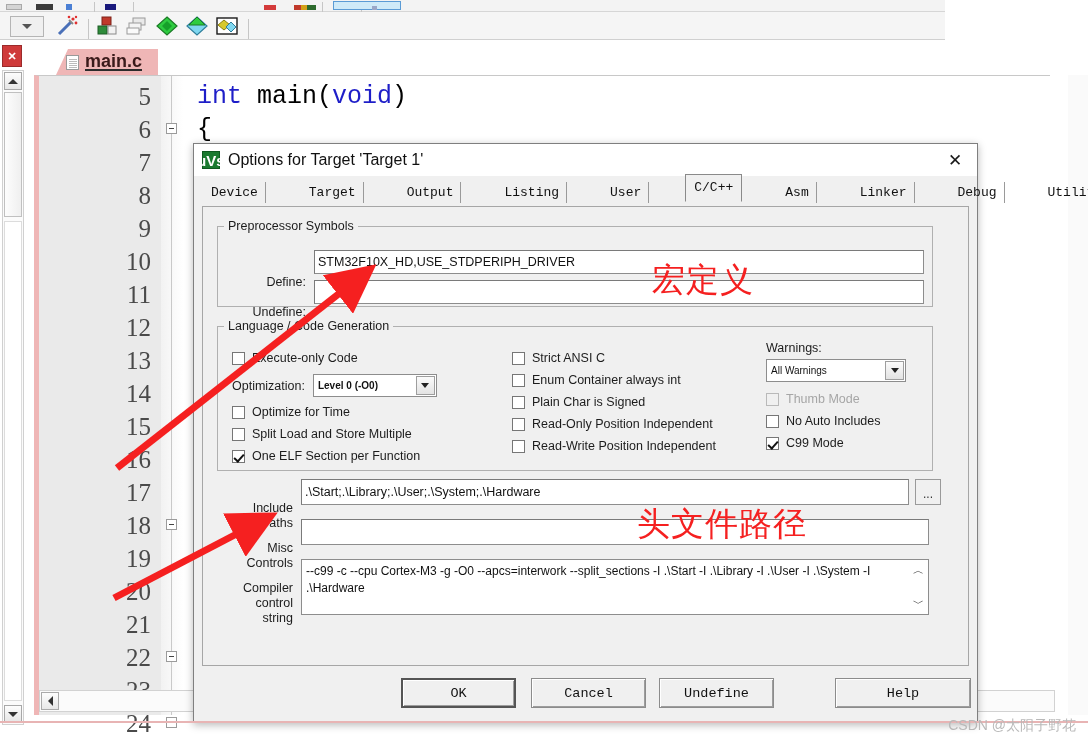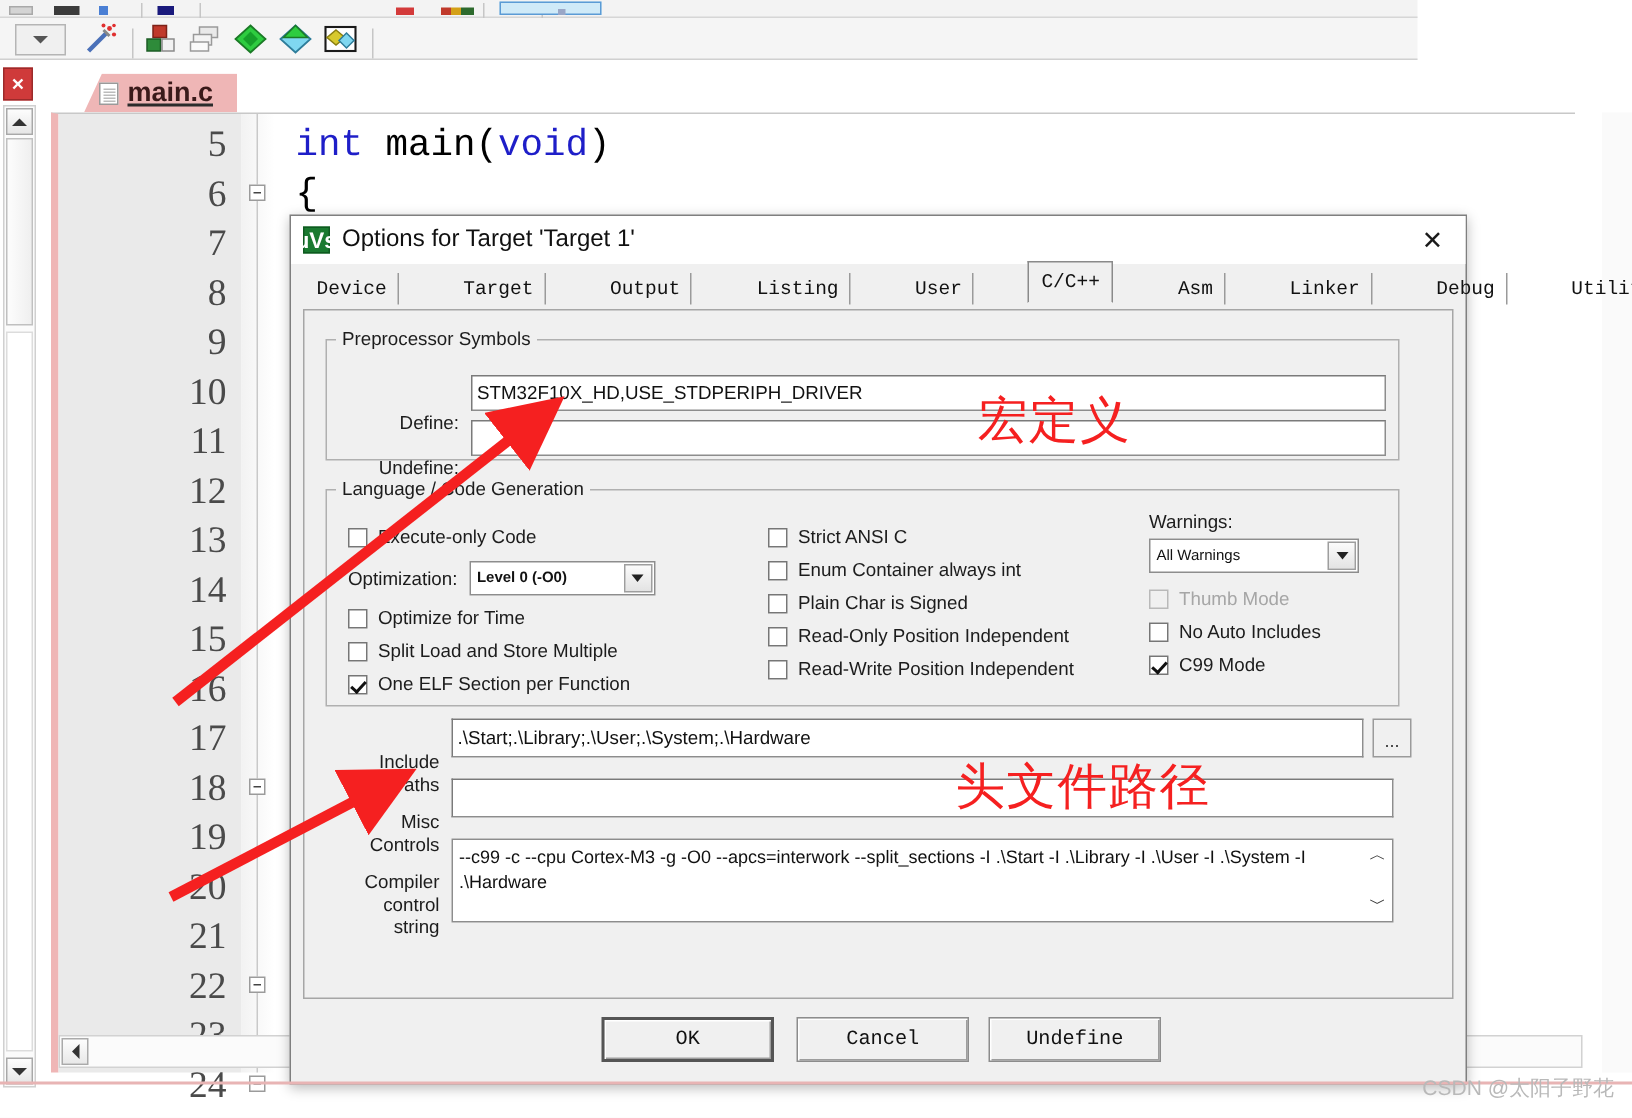--- a/index.html
+++ b/index.html
@@ -618,20 +618,21 @@
           <span class="sb-up">︿</span>
           <span class="sb-dn">﹀</span>
         </div>
       </div>
     </div>
 
     <div class="dlg-footer">
       <div class="dbtn default" style="left:207px; width:115px;">OK</div>
       <div class="dbtn" style="left:337px; width:115px;">Cancel</div>
       <div class="dbtn" style="left:465px; width:115px;">Undefine</div>
+      <div class="dbtn" style="left:641px; width:136px;">Help</div>
     </div>
   </div>
 
   <svg class="arrow-svg" width="1088" height="745">
     <defs>
       <marker id="ah" markerWidth="7" markerHeight="7" refX="2.2" refY="3.5" orient="auto">
         <polygon points="0,0 7,3.5 0,7" fill="#f52020"></polygon>
       </marker>
     </defs>
     <line x1="117" y1="468" x2="350" y2="285" stroke="#f52020" stroke-width="7" marker-end="url(#ah)"></line>

